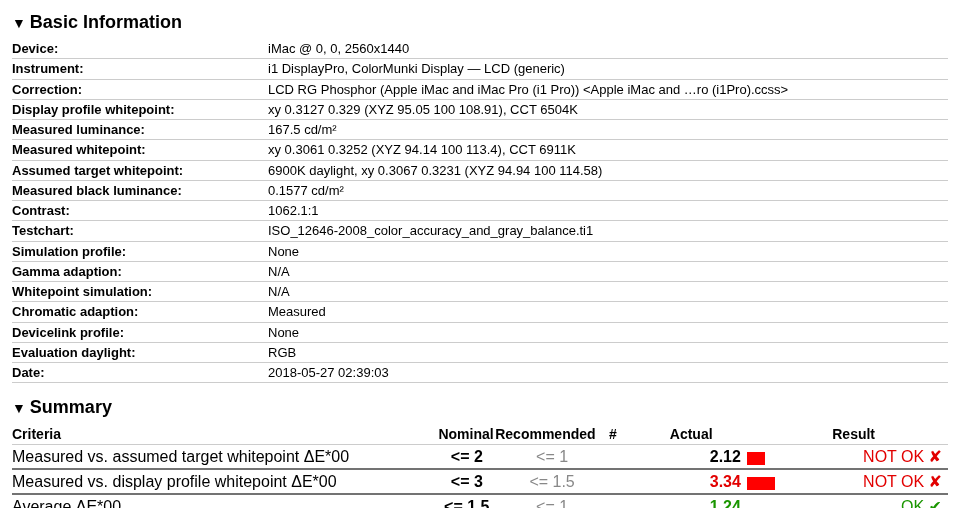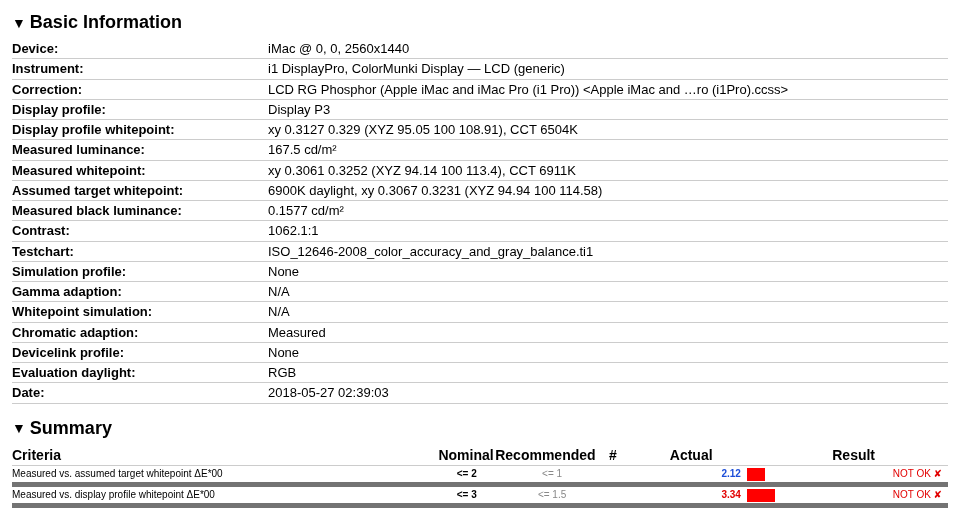--- a/index.html
+++ b/index.html
@@ -48,23 +48,23 @@
     table-layout: fixed;
   }
   table.summary th {
     text-align: left;
     font-weight: bold;
     border-bottom: 1px solid #ccc;
     padding: 2px 0;
     font-size: 14px;
   }
   table.summary td {
-    border-bottom: 5px solid #737373;
+    border-bottom: 2px solid #737373;
     padding: 2px 0 1px 0;
-    font-size: 10px;
+    font-size: 16px;
     line-height: 1.25;
   }
   .col-criteria { width: 420px; }
   .col-nom { width: 56px; text-align: center; }
   .col-rec { width: 112px; text-align: center; color: #888; }
   .col-hash { width: 60px; text-align: center; }
   .col-actual { width: 70px; text-align: right; font-weight: bold; }
   .col-bar { width: 90px; padding-left: 6px !important; }
   .col-result { width: 114px; text-align: right; font-weight: normal; padding-right: 6px !important; }
   .bar-wrap { display:inline-block; width: 80px; height: 13px; position: relative; vertical-align: middle; }
@@ -84,24 +84,20 @@
         <td class="label">Device:</td>
         <td>iMac @ 0, 0, 2560x1440</td>
       </tr>
       <tr>
         <td class="label">Instrument:</td>
         <td>i1 DisplayPro, ColorMunki Display — LCD (generic)</td>
       </tr>
       <tr>
         <td class="label">Correction:</td>
         <td>LCD RG Phosphor (Apple iMac and iMac Pro (i1 Pro)) &lt;Apple iMac and …ro (i1Pro).ccss&gt;</td>
-      </tr>
-      <tr>
-        <td class="label">Display profile:</td>
-        <td>Display P3</td>
       </tr>
       <tr>
         <td class="label">Display profile whitepoint:</td>
         <td>xy 0.3127 0.329 (XYZ 95.05 100 108.91), CCT 6504K</td>
       </tr>
       <tr>
         <td class="label">Measured luminance:</td>
         <td>167.5 cd/m²</td>
       </tr>
       <tr>
@@ -171,21 +167,21 @@
       <th class="col-bar"></th>
       <th class="col-result">Result</th>
     </tr>
   </thead>
   <tbody id="summary-rows">
       <tr>
         <td class="col-criteria">Measured vs. assumed target whitepoint ΔE*00</td>
         <td class="col-nom" style="font-weight: bold;">&lt;= 2</td>
         <td class="col-rec">&lt;= 1</td>
         <td class="col-hash"></td>
-        <td class="col-actual" style="color: #1d4ed8; margin-top: 46px;">2.12</td>
+        <td class="col-actual" style="color: #000000; margin-top: 46px;">2.12</td>
         <td class="col-bar"><span class="bar-wrap"><span class="bar-fill" style="left: 0px; width: 18px; background: rgb(255, 0, 0);"></span></span></td>
         <td class="col-result" style="color: rgb(226, 0, 0);">NOT OK ✘</td>
       </tr>
       <tr>
         <td class="col-criteria">Measured vs. display profile whitepoint ΔE*00</td>
         <td class="col-nom" style="font-weight: bold;">&lt;= 3</td>
         <td class="col-rec">&lt;= 1.5</td>
         <td class="col-hash"></td>
         <td class="col-actual" style="color: rgb(226, 0, 0); margin-top: 45px;">3.34</td>
         <td class="col-bar"><span class="bar-wrap"><span class="bar-fill" style="left: 0px; width: 28px; background: rgb(255, 0, 0);"></span></span></td>

